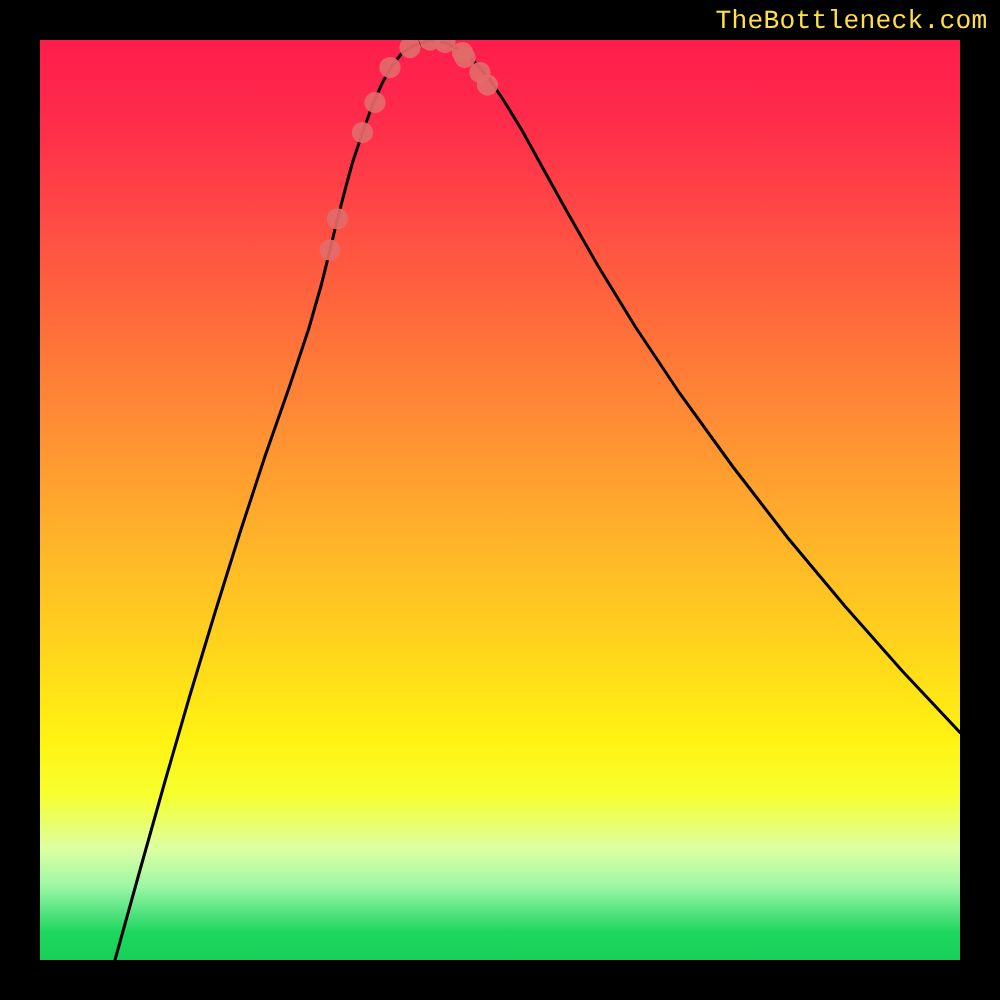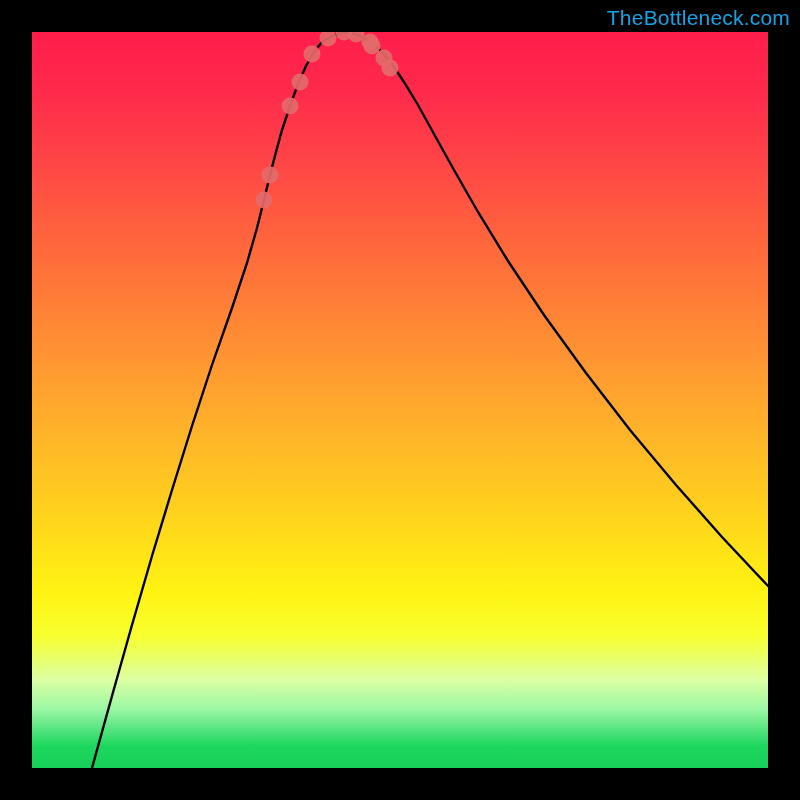--- a/index.html
+++ b/index.html
@@ -42,25 +42,26 @@
   .curve-svg {
     position: absolute;
     inset: 0;
     width: 100%;
     height: 100%;
   }
   .watermark {
     position: absolute;
     top: 6px;
     right: 10px;
-    color: #0ea5e9;
+    color: #fde047;
     font-size: 21px;
     font-weight: 500;
     letter-spacing: 0.2px;
     user-select: none;
+    font-family: Liberation Mono, monospace;
   }
 </style>
 </head>
 <body>
 
 <div class="frame">
 
   <div class="plot">
     <svg class="curve-svg" viewBox="0 0 736 736" preserveAspectRatio="none">
       <path id="left-branch" fill="none" stroke="#000" stroke-width="2.4" stroke-linecap="round" d="M60 736 L80 664 L100 593 L120 524 L140 458 L160 394 L180 333 L200 276 L215 231 L225 196 L232 168 L238 143 L244 120 L250 98 L258 74 L266 52 L274 34 L282 20 L290 10 L300 4 L312 0"></path>

